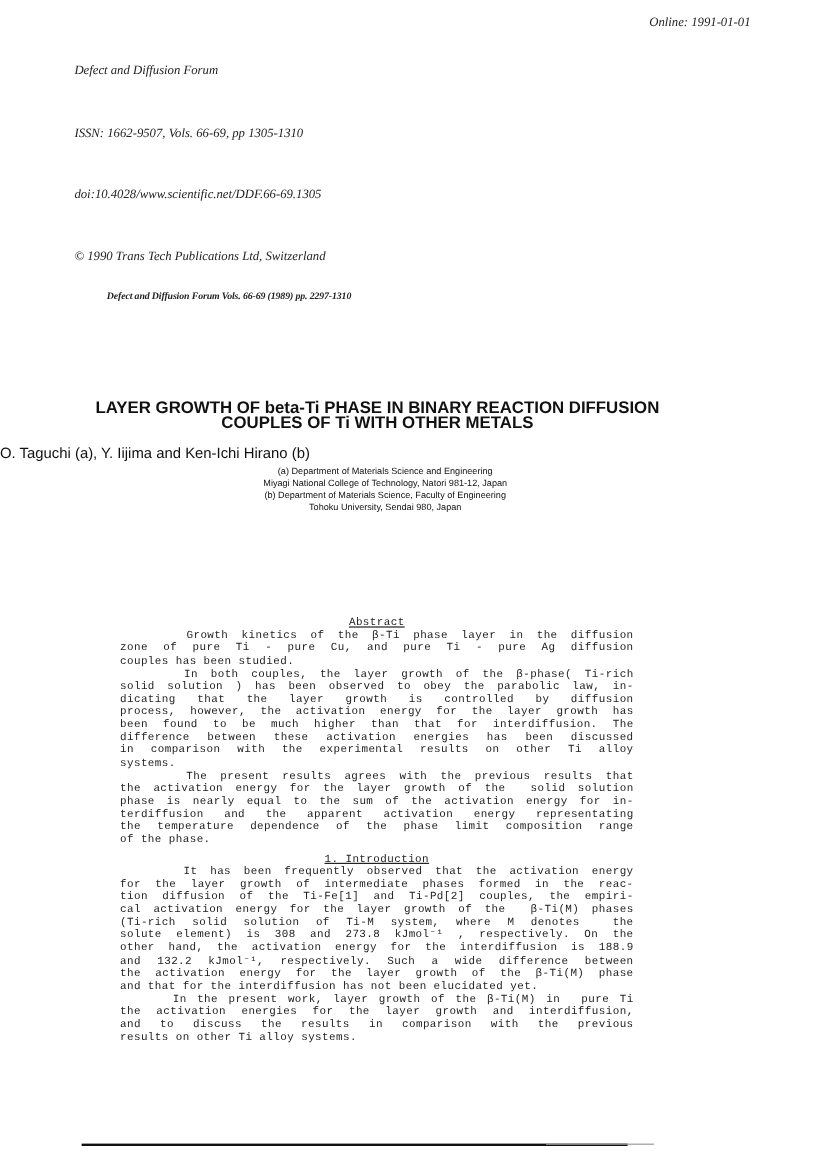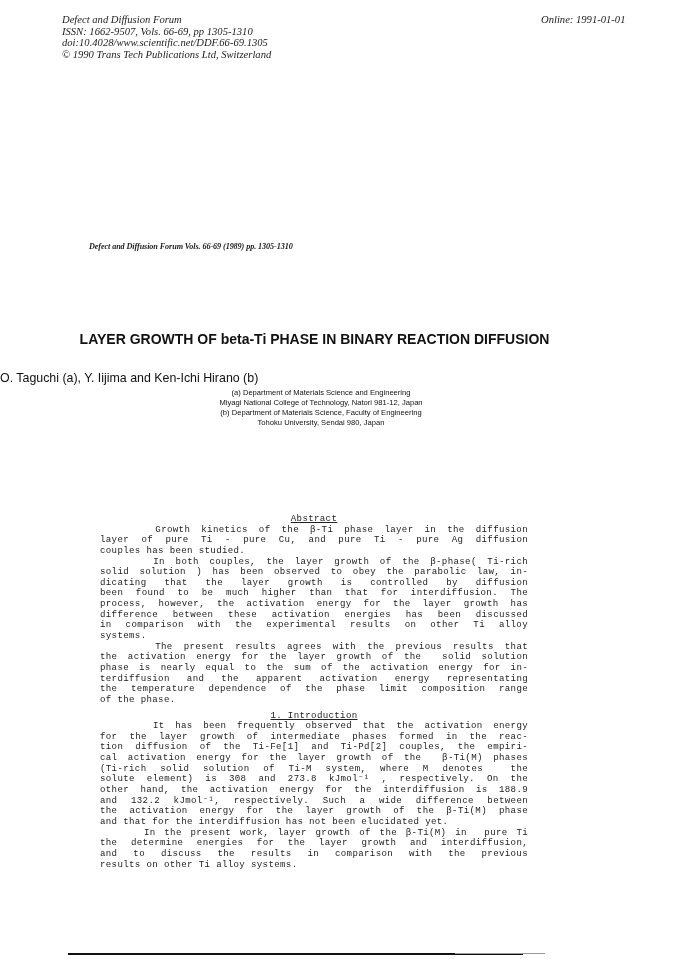--- a/index.html
+++ b/index.html
@@ -1,19 +1,19 @@
 <!DOCTYPE html>
 <html><head>
   <meta charset="utf-8">
   <style>
     html, body { margin: 0; padding: 0; background: #ffffff; }
     body { width: 678px; height: 959px; position: relative; overflow: hidden; color: #111; }
     .abs { position: absolute; }
     .meta { left: 62px; top: 14px; font-family: "Liberation Serif", serif; font-style: italic; font-size: 10.6px; line-height: 11.6px; color: #222; }
-    .meta div { white-space: nowrap; }
+    .meta div { white-space: nowrap; margin-top: 40px; }
     .online { left: 509px; top: 14px; font-family: "Liberation Serif", serif; font-style: italic; font-size: 10.6px; color: #222; white-space: nowrap; margin-left: 32px; }
     .citation { left: 89px; top: 242px; font-family: "Liberation Serif", serif; font-style: italic; font-size: 8.2px; font-weight: bold; color: #222; white-space: nowrap; letter-spacing: -0.1px; }
     .title { left: 0; width: 629px; top: 333px; text-align: center; font-family: "Liberation Sans", sans-serif; font-weight: bold; font-size: 14px; line-height: 13.2px; color: #111; }
     .authors { left: 0; width: 678px; top: 371px; font-family: "Liberation Sans", sans-serif; font-size: 12.4px; color: #111; }
     .affil { left: 0; width: 642px; top: 388px; text-align: center; font-family: "Liberation Sans", sans-serif; font-size: 7.6px; line-height: 10px; color: #111; }
     .body-text { left: 100px; width: 428px; font-family: "Liberation Mono", monospace; font-size: 9.1px; line-height: 10.65px; color: #222; letter-spacing: 0.35px; }
     .body-text .line { white-space: pre; height: 10.65px; text-align: justify; text-align-last: justify; }
     .body-text .line.last { text-align-last: left; }
     .heading { text-align: right; text-align-last: center !important; text-decoration: underline; }
     .abstract { top: 514px; }
@@ -24,43 +24,44 @@
 <body>
 
 <div class="abs meta">
   <div>Defect and Diffusion Forum</div>
   <div>ISSN: 1662-9507, Vols. 66-69, pp 1305-1310</div>
   <div>doi:10.4028/www.scientific.net/DDF.66-69.1305</div>
   <div>© 1990 Trans Tech Publications Ltd, Switzerland</div>
 </div>
 <div class="abs online">Online: 1991-01-01</div>
 
-<div class="abs citation">Defect and Diffusion Forum  Vols. 66-69 (1989) pp. 1305-1310</div>
+<div class="abs citation">Defect and Diffusion Forum  Vols. 66-69 (1989) pp. 2297-1310</div>
 
 <div class="abs title">
   <div>LAYER GROWTH OF beta-Ti PHASE IN BINARY REACTION DIFFUSION</div>
+  <div>COUPLES OF Ti WITH OTHER METALS</div>
 </div>
 <div class="abs authors">O. Taguchi (a), Y. Iijima and Ken-Ichi Hirano (b)</div>
 <div class="abs affil">
   <div>(a) Department of Materials Science and Engineering</div>
   <div>Miyagi National College of Technology, Natori 981-12, Japan</div>
   <div>(b) Department of Materials Science, Faculty of Engineering</div>
   <div>Tohoku University, Sendai 980, Japan</div>
 </div>
 
 <div class="abs body-text abstract">
   <div class="line heading">Abstract</div>
   <div class="line">     Growth kinetics of the β-Ti phase layer in the diffusion</div>
-  <div class="line">layer of pure Ti - pure Cu, and pure Ti - pure Ag diffusion</div>
+  <div class="line">zone of pure Ti - pure Cu, and pure Ti - pure Ag diffusion</div>
   <div class="line last">couples has been studied.</div>
   <div class="line">     In both couples, the layer growth of the β-phase( Ti-rich</div>
   <div class="line">solid solution ) has been observed to obey the parabolic law, in-</div>
   <div class="line">dicating that the layer growth is controlled by diffusion</div>
+  <div class="line">process, however, the activation energy for the layer growth has</div>
   <div class="line">been found to be much higher than that for interdiffusion. The</div>
-  <div class="line">process, however, the activation energy for the layer growth has</div>
   <div class="line">difference between these activation energies has been discussed</div>
   <div class="line">in comparison with the experimental results on other Ti alloy</div>
   <div class="line last">systems.</div>
   <div class="line">     The present results agrees with the previous results that</div>
   <div class="line">the activation energy for the layer growth of the  solid solution</div>
   <div class="line">phase is nearly equal to the sum of the activation energy for in-</div>
   <div class="line">terdiffusion and the apparent activation energy representating</div>
   <div class="line">the temperature dependence of the phase limit composition range</div>
   <div class="line last">of the phase.</div>
   <div class="line" style="height:5px"></div>
@@ -69,19 +70,19 @@
   <div class="line">for the layer growth of intermediate phases formed in the reac-</div>
   <div class="line">tion diffusion of the Ti-Fe[1] and Ti-Pd[2] couples, the empiri-</div>
   <div class="line">cal activation energy for the layer growth of the  β-Ti(M) phases</div>
   <div class="line">(Ti-rich solid solution of Ti-M system, where M denotes  the</div>
   <div class="line">solute element) is 308 and 273.8 kJmol⁻¹ , respectively. On the</div>
   <div class="line">other hand, the activation energy for the interdiffusion is 188.9</div>
   <div class="line">and 132.2 kJmol⁻¹, respectively. Such a wide difference between</div>
   <div class="line">the activation energy for the layer growth of the β-Ti(M) phase</div>
   <div class="line last">and that for the interdiffusion has not been elucidated yet.</div>
   <div class="line">     In the present work, layer growth of the β-Ti(M) in  pure Ti</div>
-  <div class="line">the determine energies for the layer growth and interdiffusion,</div>
+  <div class="line">the activation energies for the layer growth and interdiffusion,</div>
   <div class="line">and to discuss the results in comparison with the previous</div>
   <div class="line last">results on other Ti alloy systems.</div>
 </div>
 
 <div class="abs rule"></div>
 <div class="abs rule2"></div>
 
 </body></html>

